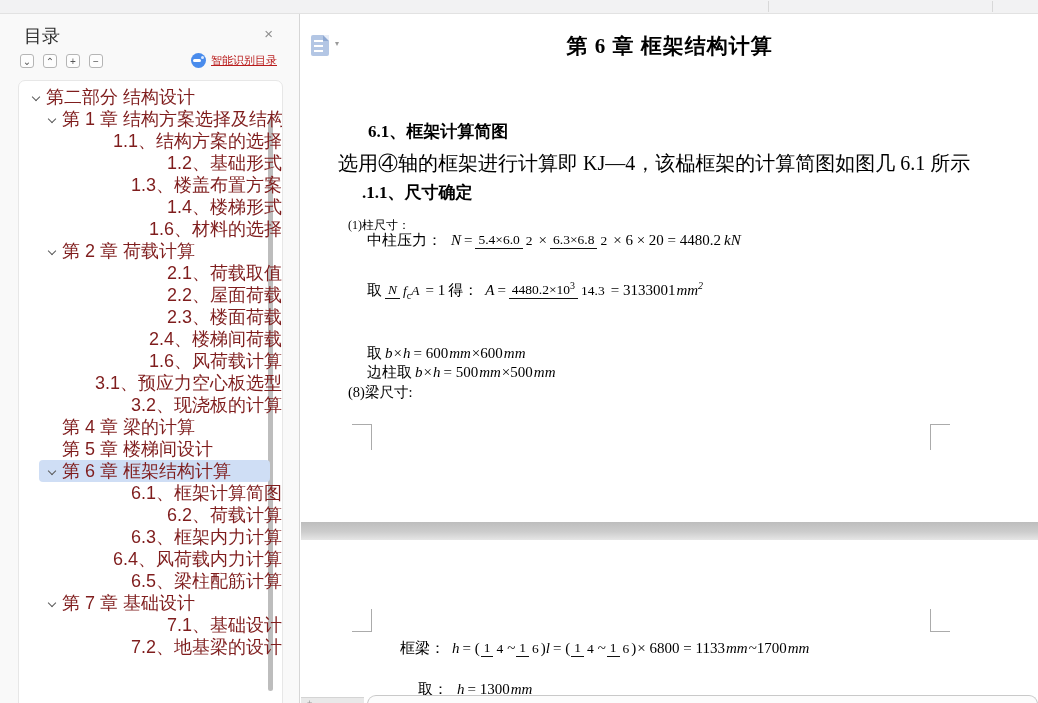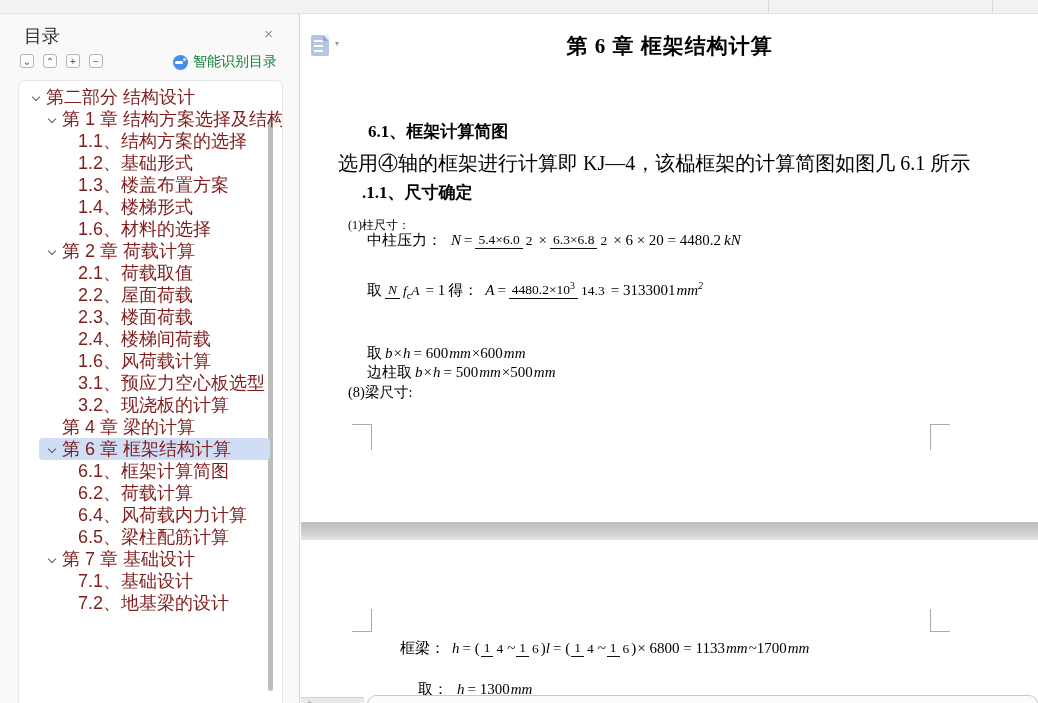--- a/index.html
+++ b/index.html
@@ -15,28 +15,28 @@
   .sidebar{position:absolute;left:0;top:13px;width:300px;height:690px;background:#f9f9f9;border-right:1px solid #d6d6d6;box-sizing:border-box;}
   .sidebar-title{position:absolute;left:24px;top:11px;font-size:18px;color:#2b2b2b;}
   .close-btn{position:absolute;right:26px;top:13px;font-size:15px;color:#8f8f8f;cursor:pointer;line-height:1;}
   .toc-toolbar{position:absolute;left:20px;top:41px;display:flex;gap:9px;}
   .sq-btn{width:14px;height:14px;border:1px solid #b5b5b5;border-radius:3px;background:#fdfdfd;color:#555;
     font-size:10px;line-height:13px;text-align:center;box-sizing:border-box;cursor:pointer;}
   .smart-btn{position:absolute;right:22px;top:40px;display:flex;align-items:center;gap:5px;cursor:pointer;}
   .smart-icon{width:15px;height:15px;border-radius:50%;background:#4a8cec;position:relative;}
   .smart-icon::after{content:"";position:absolute;left:2px;top:6px;width:8px;height:3px;border-radius:2px;background:#ffffff;}
   .smart-icon::before{content:"";position:absolute;right:2px;top:3px;width:3px;height:3px;border-radius:50%;background:#dceaff;}
-  .smart-label{font-size:14px;color:#15803d;}
+  .smart-label{font-size:11px;color:#b91c1c;text-decoration:underline;}
   .toc-card{position:absolute;left:18px;top:67px;width:265px;height:631px;background:#ffffff;border:1px solid #e7e7e7;
     border-radius:7px;box-sizing:border-box;padding-top:5px;overflow:hidden;}
   .toc-row{position:relative;height:22px;line-height:22px;display:flex;align-items:center;font-size:18px;color:#7f1d1d;cursor:pointer;box-sizing:border-box;}
   .toc-row .txt{position:relative;z-index:1;white-space:nowrap;}
   .toc-row.lv0{padding-left:13px;}
   .toc-row.lv1{padding-left:29px;}
-  .toc-row.lv2{padding-left:59px;}
+  .toc-row.lv2{padding-left:59px;justify-content:flex-end;}
   .toc-row.selected::before{content:"";position:absolute;left:20px;right:12px;top:0;bottom:0;background:#cfdef5;border-radius:4px;}
   .chev{position:relative;z-index:1;width:8px;height:8px;margin-right:6px;flex:none;}
   .chev::before{content:"";position:absolute;left:1px;top:1px;width:5px;height:5px;border-left:1.3px solid #5a5a5a;border-bottom:1.3px solid #5a5a5a;transform:rotate(-45deg);}
   .toc-scrollthumb{position:absolute;right:9px;top:38px;width:5px;height:572px;border-radius:3px;background:#bdbdbd;}
   
   .doc-area{position:absolute;left:301px;top:13px;width:737px;height:690px;background:#ffffff;font-family:"Liberation Serif","DejaVu Serif",serif;color:#000;}
   .doc-icon{position:absolute;left:10px;top:22px;width:18px;height:21px;background:#b3c6e4;border-radius:2px;cursor:pointer;}
   .doc-icon::before{content:"";position:absolute;left:3px;top:5px;width:9px;height:2px;background:#fff;box-shadow:0 5px 0 #fff,0 10px 0 #fff;}
   .doc-icon::after{content:"";position:absolute;right:0;top:0;border-style:solid;border-width:0 6px 6px 0;border-color:transparent #e9eef7 #8fa9d2 transparent;}
   .doc-icon-caret{position:absolute;left:34px;top:26px;font-size:8px;color:#9a9a9a;cursor:pointer;}
@@ -140,31 +140,39 @@
     <span class="txt">3.1、预应力空心板选型</span>
   </div>
       <div class="toc-row lv2">
 
     <span class="txt">3.2、现浇板的计算</span>
   </div>
       <div class="toc-row lv1">
     <span class="chev" style="visibility: hidden;"></span>
     <span class="txt">第 4 章  梁的计算</span>
   </div>
+      <div class="toc-row lv1">
+    <span class="chev" style="visibility: hidden;"></span>
+    <span class="txt">第 5 章 楼梯间设计</span>
+  </div>
       <div class="toc-row lv1 selected">
     <span class="chev"></span>
     <span class="txt">第 6 章 框架结构计算</span>
   </div>
       <div class="toc-row lv2">
 
     <span class="txt">6.1、框架计算简图</span>
   </div>
       <div class="toc-row lv2">
 
     <span class="txt">6.2、荷载计算</span>
+  </div>
+      <div class="toc-row lv2">
+
+    <span class="txt">6.3、框架内力计算</span>
   </div>
       <div class="toc-row lv2">
 
     <span class="txt">6.4、风荷载内力计算</span>
   </div>
       <div class="toc-row lv2">
 
     <span class="txt">6.5、梁柱配筋计算</span>
   </div>
       <div class="toc-row lv1">

